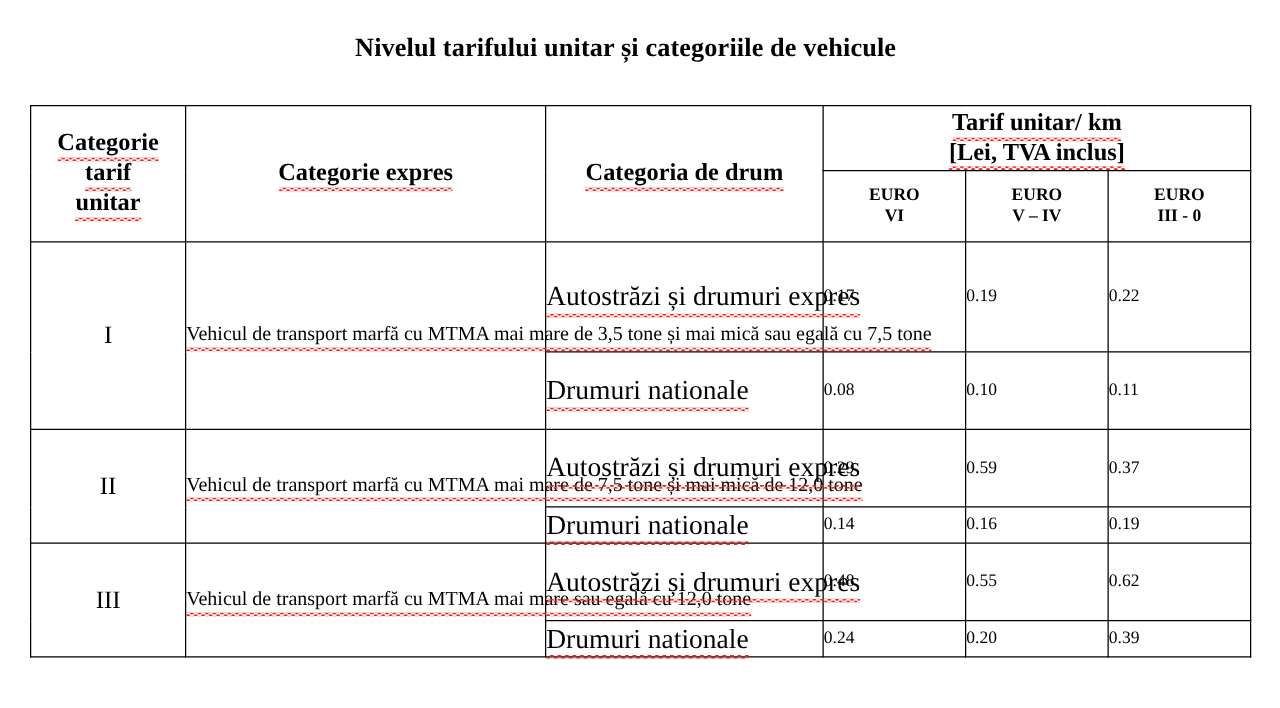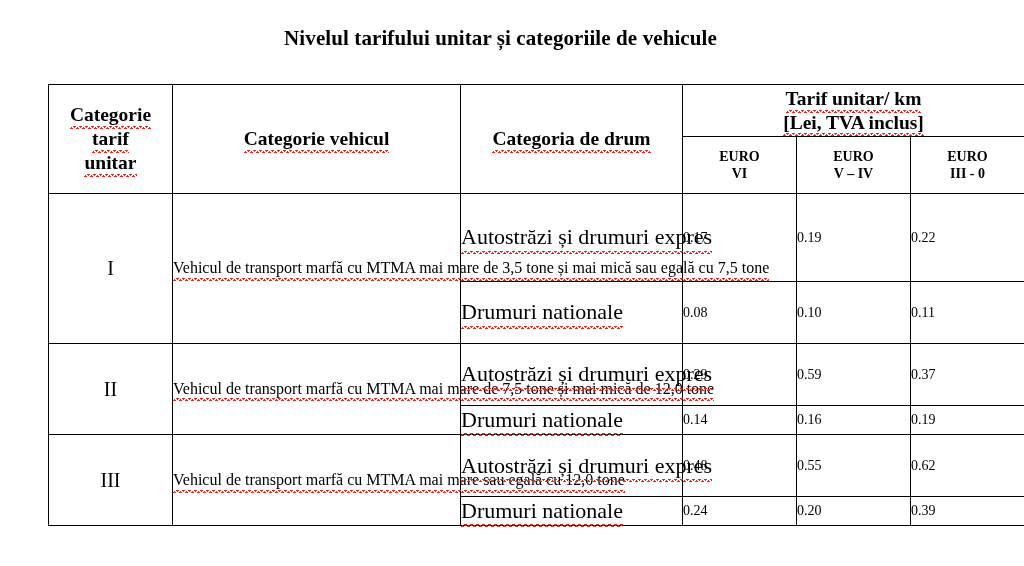--- a/index.html
+++ b/index.html
@@ -30,21 +30,20 @@
   .table-wrap {
     position: absolute;
     left: 24px;
     top: 84px;
     width: 976px;
   }
   table.tariff {
     border-collapse: collapse;
     width: 976px;
     table-layout: fixed;
-    margin-left: 24px;
   }
   table.tariff td, table.tariff th {
     border: 1px solid #000000;
     vertical-align: middle;
     padding: 0;
   }
   .hdr {
     text-align: center;
     font-weight: bold;
     font-size: 19.5px;
@@ -130,21 +129,21 @@
       </colgroup>
       <tbody>
 
         <tr>
           <td class="hdr hdr-tall" rowspan="2">
             <div><span class="sp">Categorie</span></div>
             <div><span class="sp">tarif</span></div>
             <div><span class="sp">unitar</span></div>
           </td>
           <td class="hdr hdr-tall" rowspan="2">
-            <span class="sp">Categorie vehicul</span>
+            <span class="sp">Categorie expres</span>
           </td>
           <td class="hdr hdr-tall" rowspan="2">
             <span class="sp">Categoria de drum</span>
           </td>
           <td class="hdr" colspan="3">
             <div><span class="sp">Tarif unitar/ km</span></div>
             <div><span class="sp">[Lei, TVA inclus]</span></div>
           </td>
         </tr>
 

